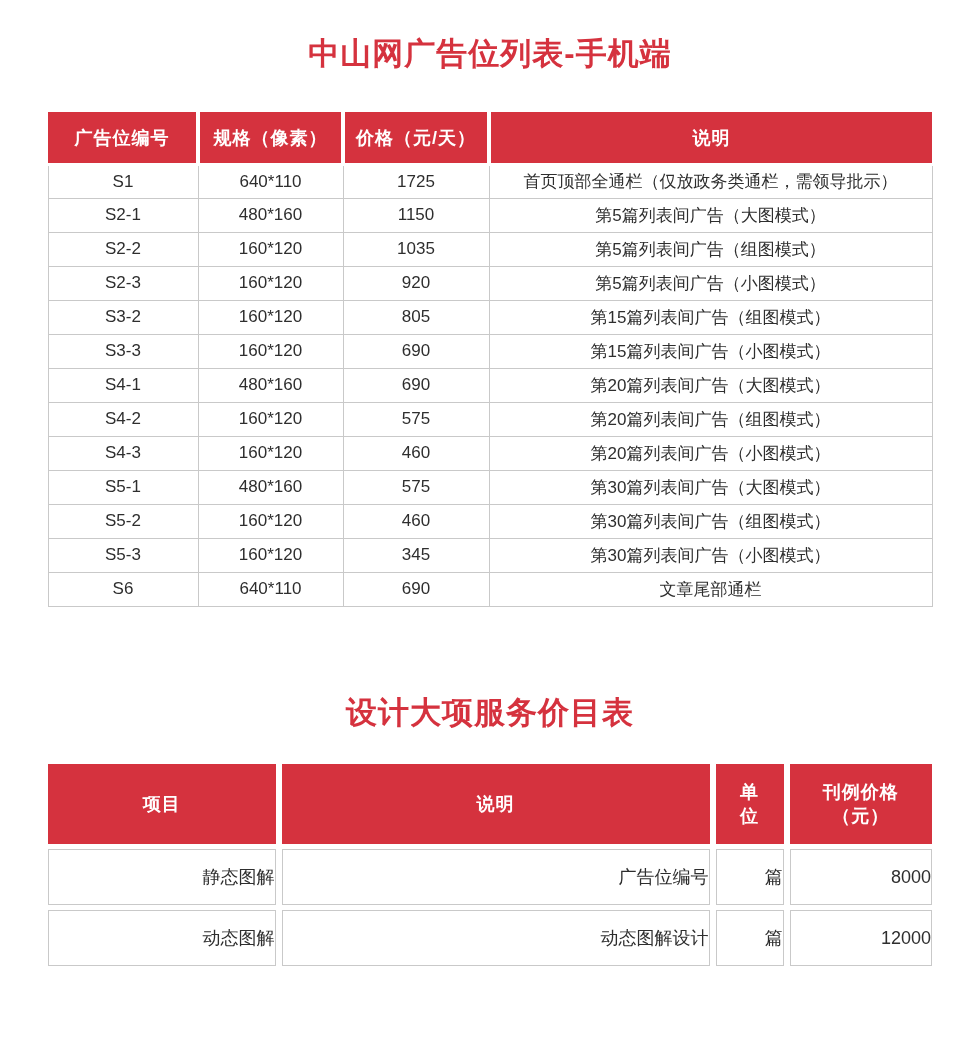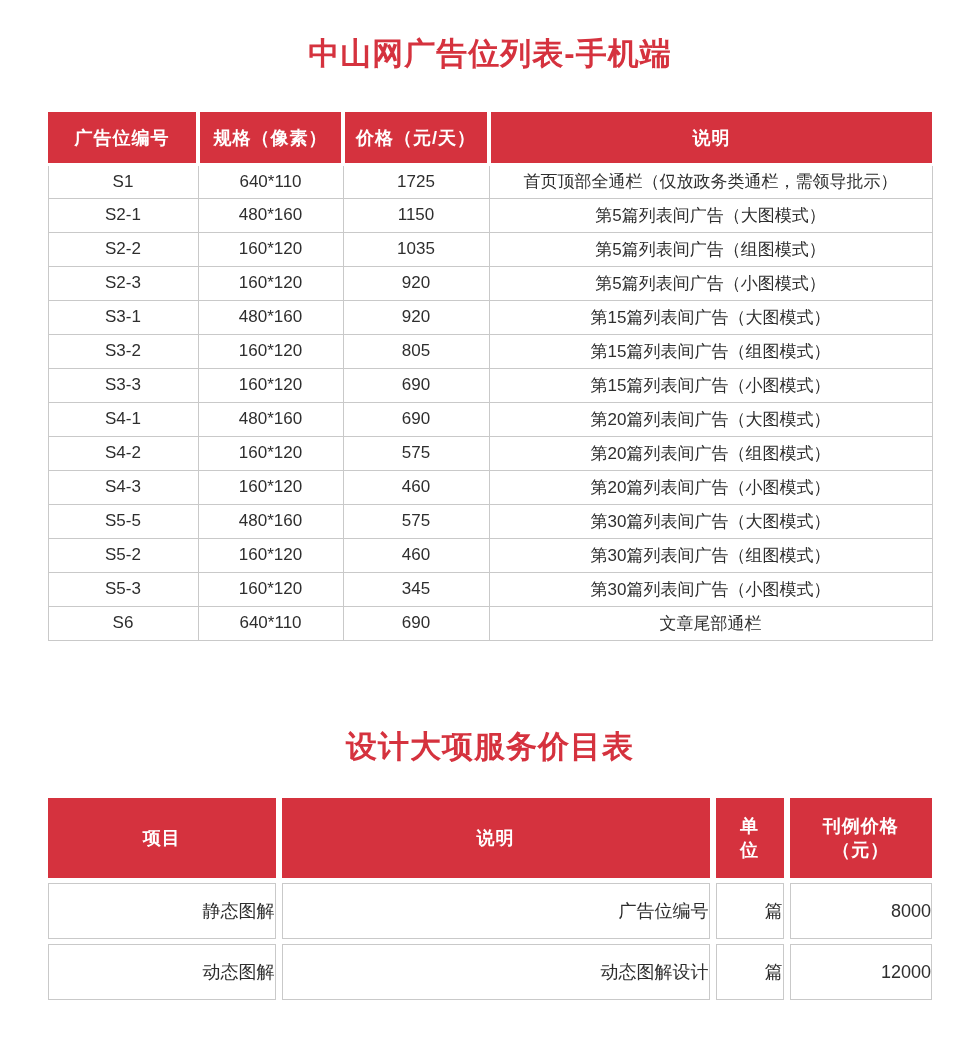--- a/index.html
+++ b/index.html
@@ -127,26 +127,20 @@
           <td>1035</td>
           <td>第5篇列表间广告（组图模式）</td>
         </tr>
         <tr>
           <td>S2-3</td>
           <td>160*120</td>
           <td>920</td>
           <td>第5篇列表间广告（小图模式）</td>
         </tr>
         <tr>
-          <td>S3-1</td>
-          <td>480*160</td>
-          <td>920</td>
-          <td>第15篇列表间广告（大图模式）</td>
-        </tr>
-        <tr>
           <td>S3-2</td>
           <td>160*120</td>
           <td>805</td>
           <td>第15篇列表间广告（组图模式）</td>
         </tr>
         <tr>
           <td>S3-3</td>
           <td>160*120</td>
           <td>690</td>
           <td>第15篇列表间广告（小图模式）</td>
@@ -163,21 +157,21 @@
           <td>575</td>
           <td>第20篇列表间广告（组图模式）</td>
         </tr>
         <tr>
           <td>S4-3</td>
           <td>160*120</td>
           <td>460</td>
           <td>第20篇列表间广告（小图模式）</td>
         </tr>
         <tr>
-          <td>S5-5</td>
+          <td>S5-1</td>
           <td>480*160</td>
           <td>575</td>
           <td>第30篇列表间广告（大图模式）</td>
         </tr>
         <tr>
           <td>S5-2</td>
           <td>160*120</td>
           <td>460</td>
           <td>第30篇列表间广告（组图模式）</td>
         </tr>

